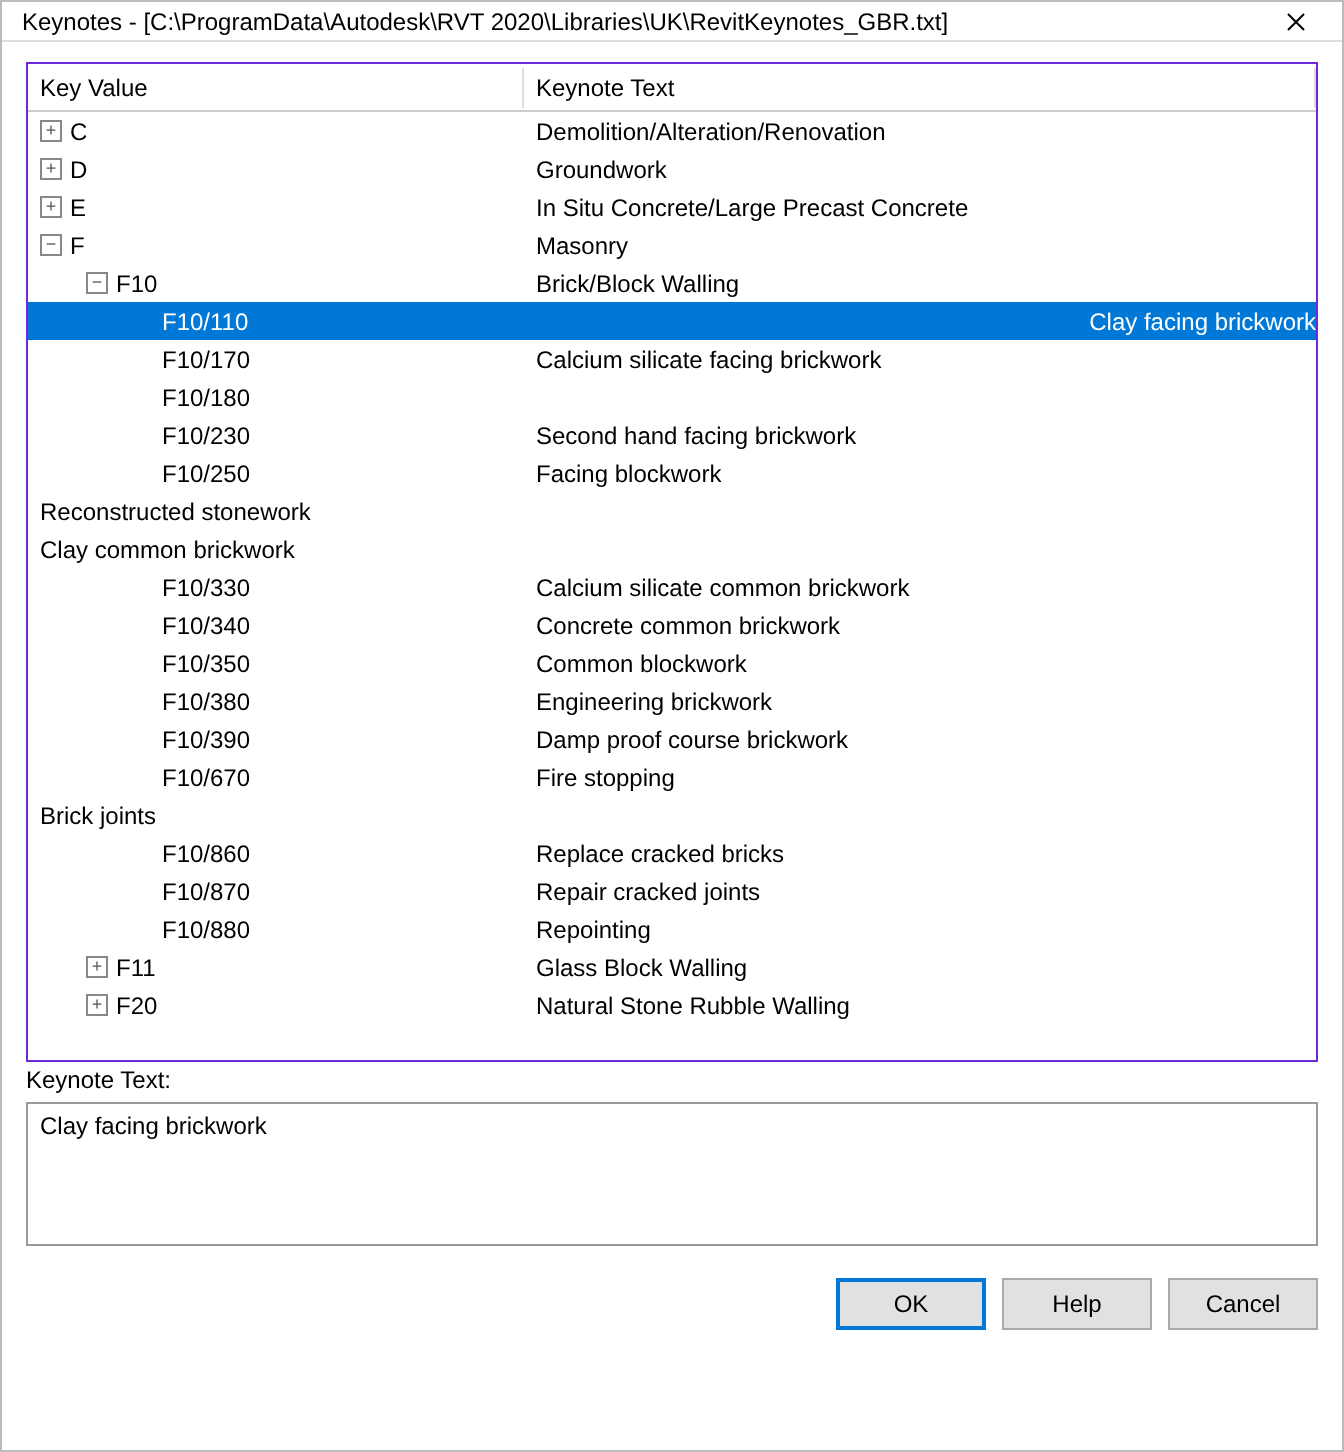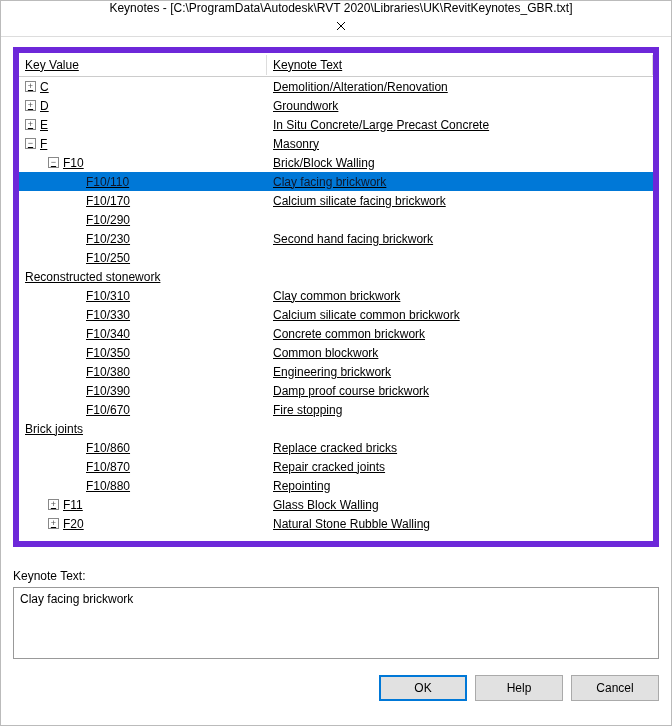--- a/index.html
+++ b/index.html
@@ -6,46 +6,44 @@
 body {
   font-family: "Segoe UI", Tahoma, sans-serif;
   font-size: 12px;
   background: #fff;
   width: 672px;
   height: 726px;
   overflow: hidden;
   border: 1px solid #bbb;
 }
 .titlebar {
-  height: 36px;
+  height: 20px;
   display: flex;
   align-items: center;
   padding: 0 0 0 10px;
   background: #fff;
   border-bottom: 1px solid #ddd;
-  flex-direction: column;
 }
 .titlebar-title { flex: 1; font-size: 12px; color: #000; }
 .titlebar-close {
   width: 46px; height: 32px;
   display: flex; align-items: center; justify-content: center;
   color: #000;
 }
 .content {
   padding: 10px 12px 0 12px;
   display: flex;
   flex-direction: column;
   height: calc(100% - 32px);
 }
 .tree-panel {
-  border: 6px solid #6d28d9;
+  border: 1px solid #6d28d9;
   height: 500px;
   position: relative;
   background: #fff;
-  text-decoration: underline;
 }
 .tree-header {
   display: flex;
   border-bottom: 1px solid #ccc;
   background: #fff;
   height: 24px;
   align-items: center;
 }
 .tree-header .col {
   padding: 3px 6px;
@@ -58,21 +56,21 @@
   overflow-y: scroll;
   height: calc(100% - 24px);
   position: relative;
 }
 .tree-row {
   display: flex;
   align-items: center;
   height: 19px;
   white-space: nowrap;
 }
-.tree-row.selected { background: #0078d7; color: #0f172a; }
+.tree-row.selected { background: #0078d7; color: #ffffff; text-align: right; }
 .indent { display: inline-block; }
 .exp-box {
   width: 11px; height: 11px;
   border: 1px solid #888;
   display: inline-flex;
   align-items: center;
   justify-content: center;
   font-size: 9px;
   line-height: 1;
   margin-right: 4px;
@@ -87,40 +85,40 @@
   align-items: center;
   padding-left: 4px;
   overflow: hidden;
   flex-shrink: 0;
 }
 .textcell {
   flex: 1;
   padding-left: 6px;
   overflow: hidden;
 }
-.label-block { margin-top: 22px; font-size: 12px; }
+.label-block { margin-top: 2px; font-size: 12px; }
 .textarea-block {
   margin-top: 4px;
   border: 1px solid #999;
   height: 72px;
   padding: 4px 6px;
   position: relative;
   font-size: 12px;
   overflow-y: scroll;
   background: #fff;
 }
 .button-row {
   display: flex;
   justify-content: flex-end;
   gap: 8px;
   margin-top: 16px;
   padding-bottom: 14px;
 }
 .btn {
-  width: 88px;
+  width: 75px;
   height: 26px;
   border: 1px solid #aaa;
   background: #e1e1e1;
   font-size: 12px;
   display: flex;
   align-items: center;
   justify-content: center;
 }
 .btn.default { border: 2px solid #0078d7; background: #e1e1e1; }
 
@@ -201,47 +199,43 @@
             <span class="indent" style="width: 48px;"></span>
             <span class="exp-spacer"></span>
             <span>F10/170</span>
           </div>
           <div class="textcell">Calcium silicate facing brickwork</div>
         </div>
         <div class="tree-row">
           <div class="keycell">
             <span class="indent" style="width: 48px;"></span>
             <span class="exp-spacer"></span>
-            <span>F10/290</span>
+            <span>F10/180</span>
           </div>
         </div>
         <div class="tree-row">
           <div class="keycell">
             <span class="indent" style="width: 48px;"></span>
             <span class="exp-spacer"></span>
             <span>F10/230</span>
           </div>
           <div class="textcell">Second hand facing brickwork</div>
         </div>
         <div class="tree-row">
           <div class="keycell">
             <span class="indent" style="width: 48px;"></span>
             <span class="exp-spacer"></span>
             <span>F10/250</span>
           </div>
+          <div class="textcell">Facing blockwork</div>
         </div>
         <div class="tree-row">
           <div class="textcell">Reconstructed stonework</div>
         </div>
         <div class="tree-row">
-          <div class="keycell">
-            <span class="indent" style="width: 48px;"></span>
-            <span class="exp-spacer"></span>
-            <span>F10/310</span>
-          </div>
           <div class="textcell">Clay common brickwork</div>
         </div>
         <div class="tree-row">
           <div class="keycell">
             <span class="indent" style="width: 48px;"></span>
             <span class="exp-spacer"></span>
             <span>F10/330</span>
           </div>
           <div class="textcell">Calcium silicate common brickwork</div>
         </div>

